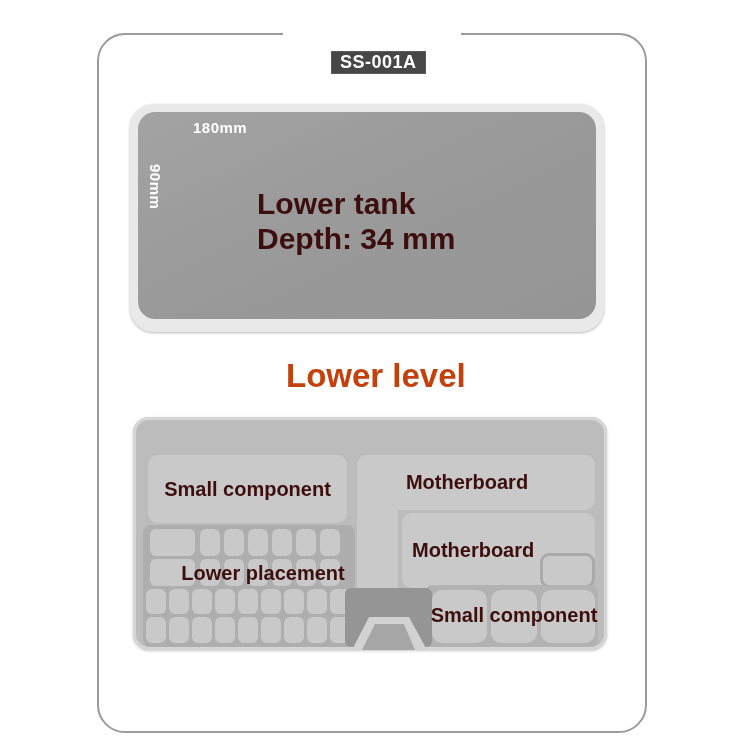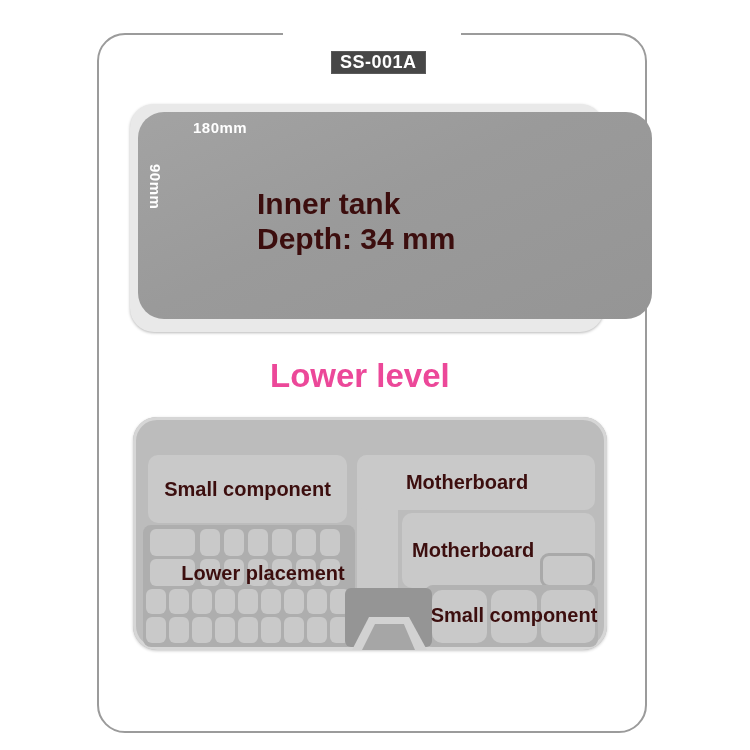--- a/index.html
+++ b/index.html
@@ -12,35 +12,35 @@
   .frame-gap{position:absolute;left:283px;top:25px;width:178px;height:16px;background:#ffffff;}
 
   
   .badge{position:absolute;left:331px;top:51px;height:23px;line-height:23px;padding:0 9px;
          background:#474747;color:#ffffff;font-size:18px;font-weight:bold;letter-spacing:.5px;
          box-shadow:0 0 0 1px #5a5a5a inset;}
 
   
   .tank{position:absolute;left:130px;top:104px;width:474px;height:228px;border-radius:24px;
         background:#e9e9e9;box-shadow:0 1px 3px rgba(0,0,0,.28);}
-  .tank-inner{position:absolute;left:8px;top:8px;width:514px;height:207px;border-radius:26px;
+  .tank-inner{position:absolute;left:8px;top:8px;width:458px;height:207px;border-radius:17px;
         background:linear-gradient(155deg,#a3a3a3 0%,#9a9a9a 45%,#959595 100%);}
   .dim{position:absolute;color:#ffffff;font-weight:bold;font-size:15px;letter-spacing:.5px;}
   .dim-w{left:55px;top:7px;}
   .dim-h{left:9px;top:52px;writing-mode:vertical-rl;}
   .tank-text{position:absolute;left:119px;top:74px;color:#3c0e0e;font-weight:bold;
              font-size:30px;line-height:35px;white-space:nowrap;}
 
   
-  .caption{position:absolute;color:#ec4899;font-weight:bold;font-size:33px;white-space:nowrap;}
+  .caption{position:absolute;color:#c2410c;font-weight:bold;font-size:33px;white-space:nowrap;margin-left:16px;}
   .caption-lower{left:270px;top:357px;}
   .caption-upper{left:277px;top:662px;}
 
   
-  .tray{position:absolute;left:133px;top:417px;width:474px;height:233px;border-radius:24px;
+  .tray{position:absolute;left:133px;top:417px;width:474px;height:233px;border-radius:16px;
         background:#bcbcbc;box-shadow:inset 0 0 0 3px #d6d6d6,0 1px 3px rgba(0,0,0,.22);
         overflow:hidden;}
   .comp{position:absolute;background:#c9c9c9;border-radius:10px;}
   .comp-label{position:absolute;color:#3c0e0e;font-weight:bold;font-size:20px;white-space:nowrap;}
   .lbl-center{display:flex;align-items:center;justify-content:center;}
 
   .big-left{left:15px;top:38px;width:199px;height:68px;}
   .grid-bg{position:absolute;left:10px;top:108px;width:212px;height:122px;background:#aeaeae;
            border-radius:8px;}
   .cell{position:absolute;background:#c9c9c9;border-radius:6px;}
@@ -75,21 +75,21 @@
 
   <div class="frame"></div>
   <div class="frame-gap"></div>
   <div class="badge">SS-001A</div>
 
   <div class="tank">
     <div class="tank-inner">
       <span class="dim dim-w">180mm</span>
       <span class="dim dim-h">90mm</span>
       <div class="tank-text">
-        <div>Inner tank</div>
+        <div>Lower tank</div>
         <div>Depth: 34 mm</div>
       </div>
     </div>
   </div>
 
   <div class="caption caption-lower">Lower level</div>
 
   <div class="tray">
 
     <div class="grid-bg"></div>

